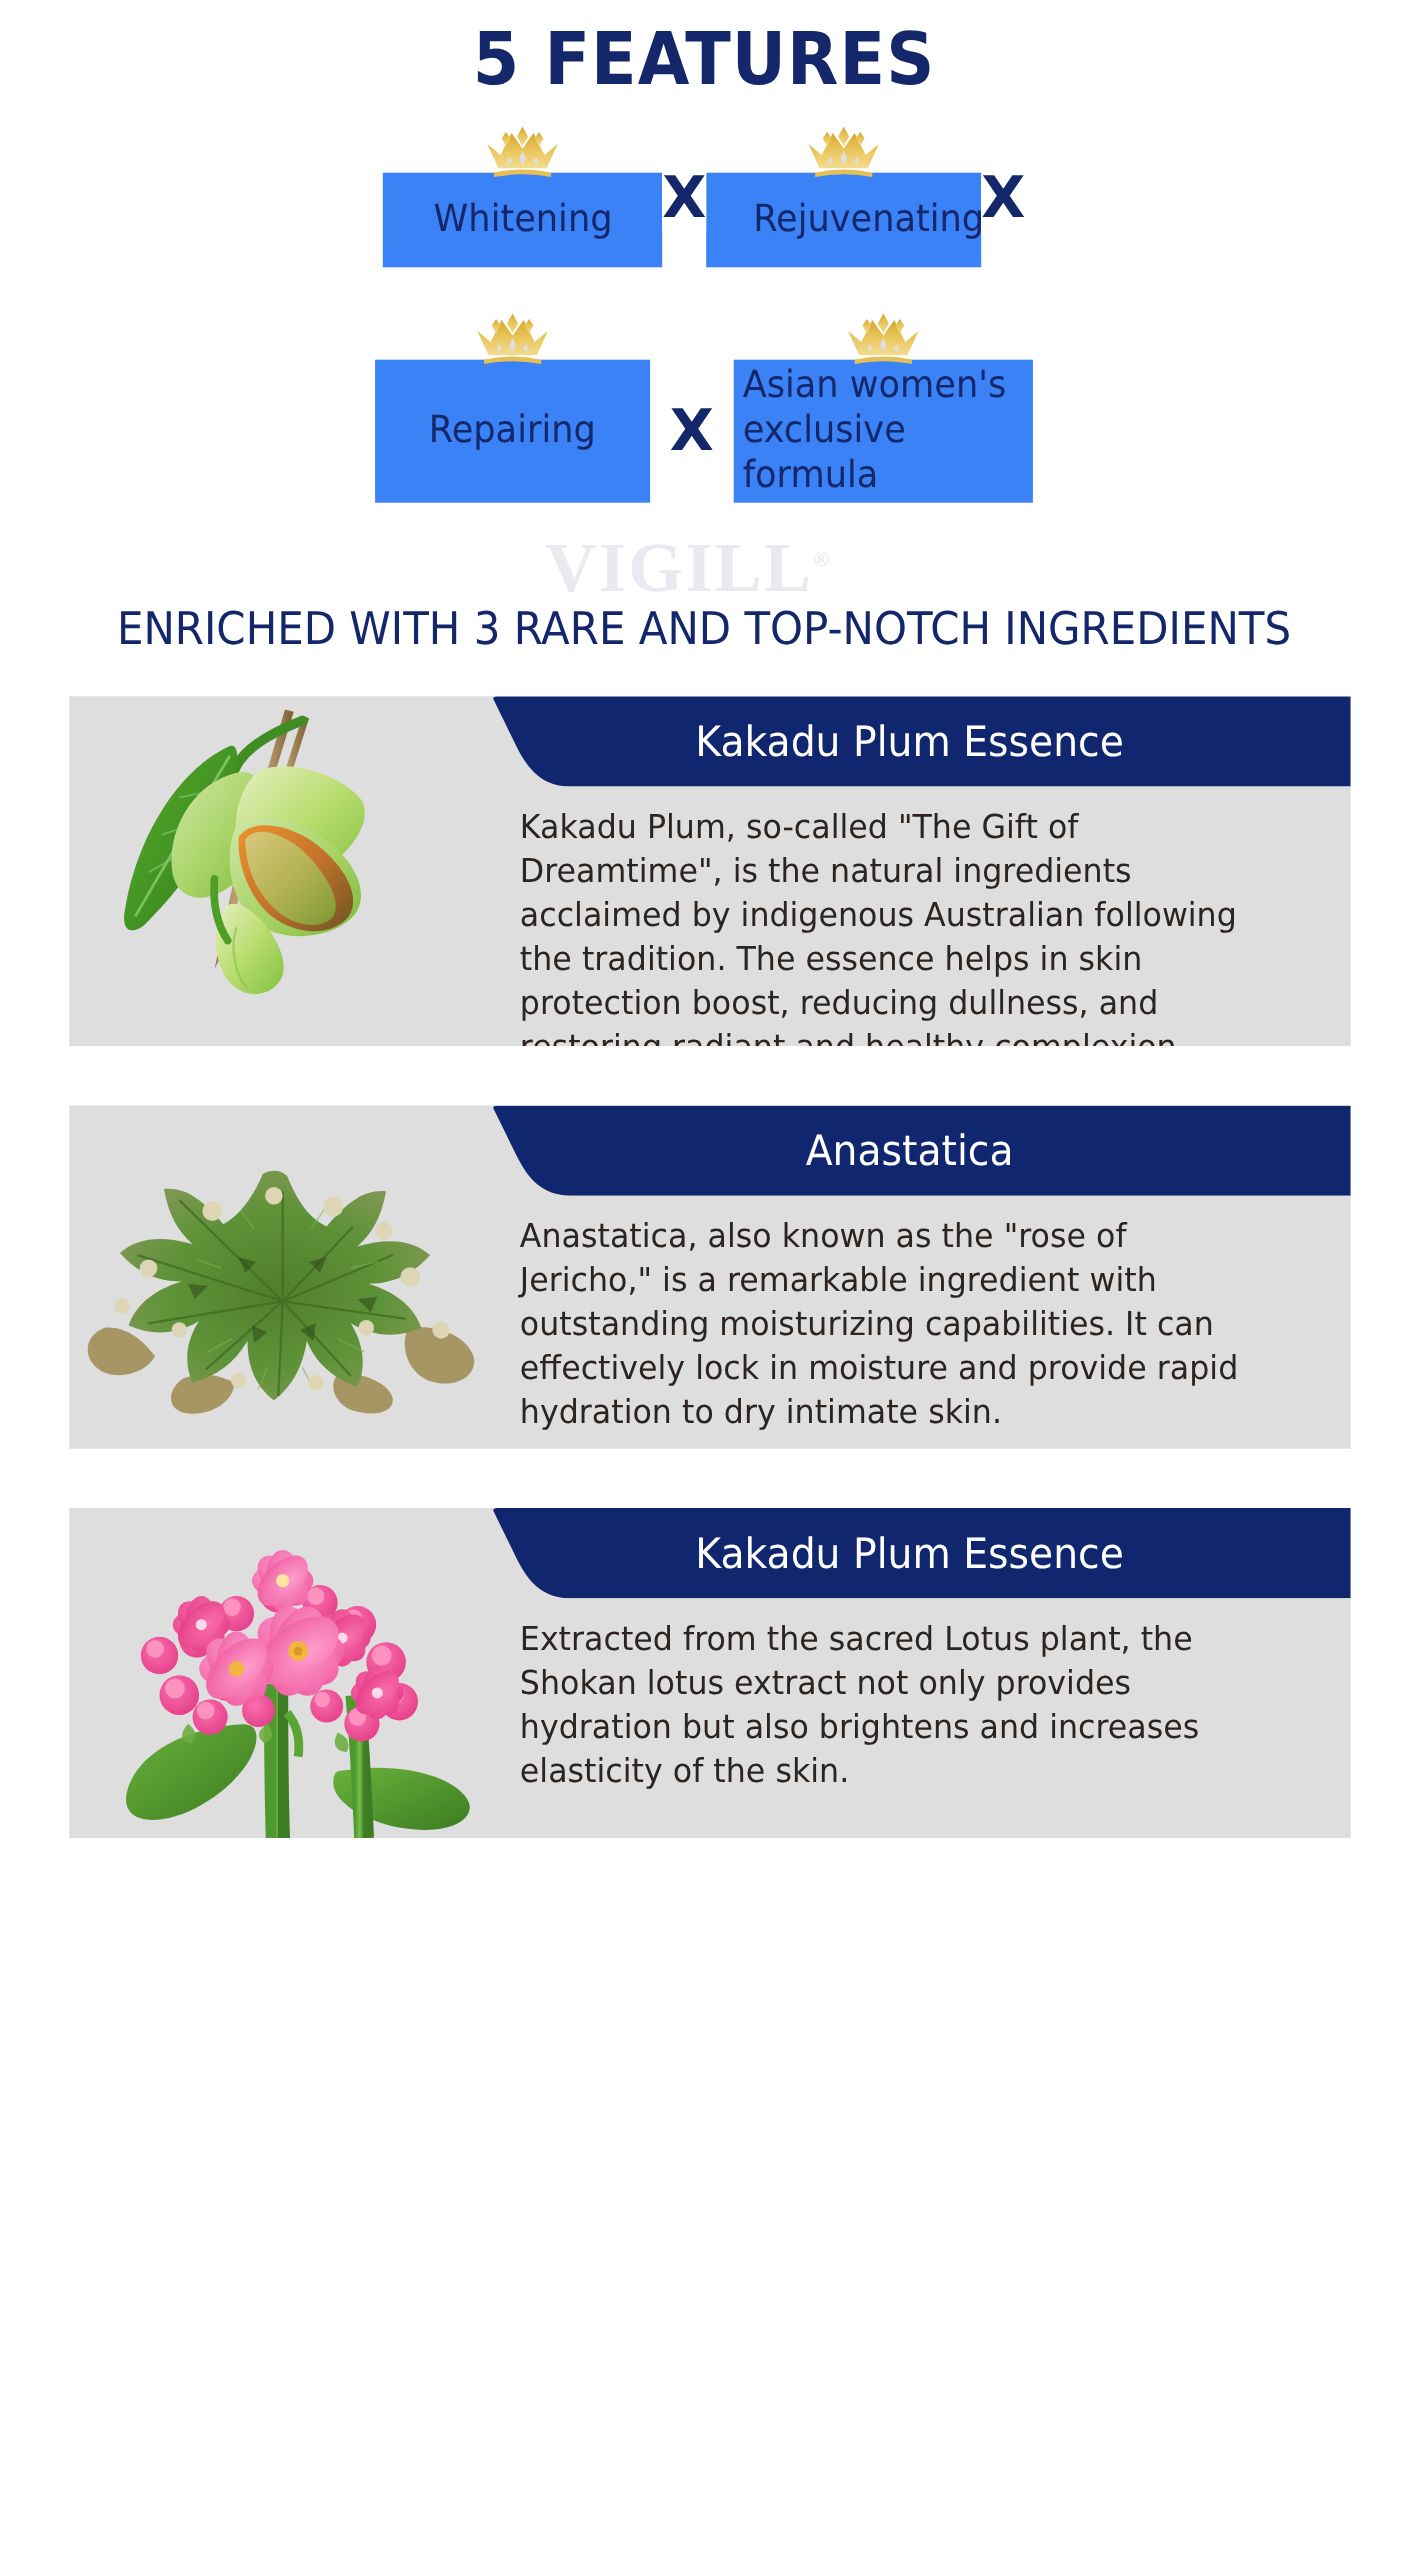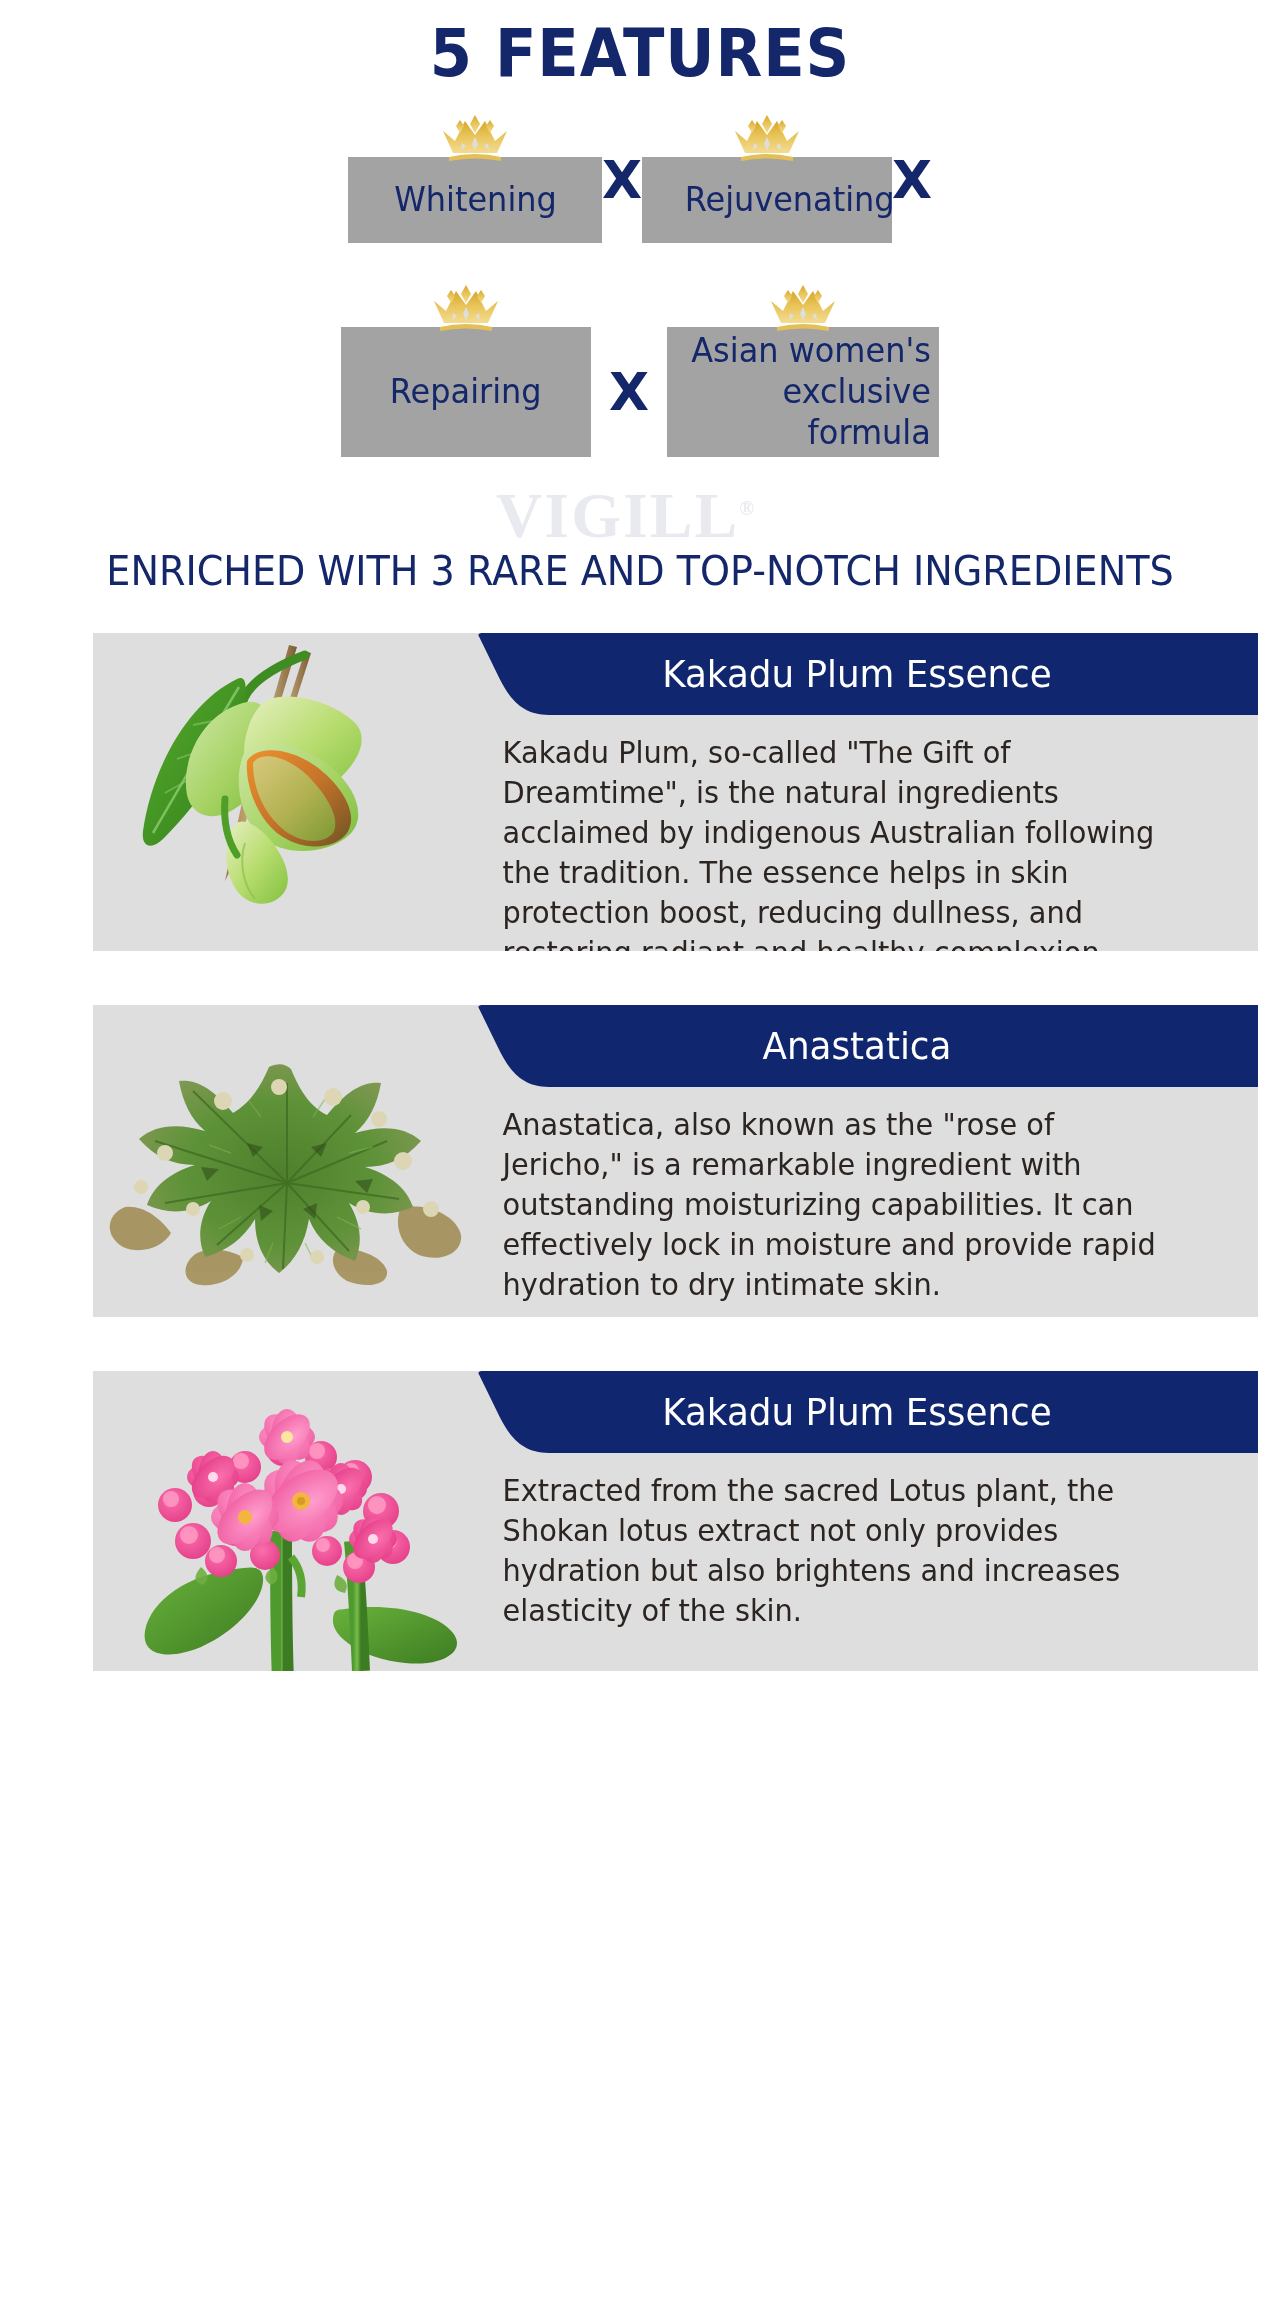--- a/index.html
+++ b/index.html
@@ -28,26 +28,26 @@
 
   .feature-row {
     display: flex;
     justify-content: center;
     align-items: stretch;
     position: relative;
   }
   .feature-row.row1 { gap: 0; }
 
   .fbox {
-    background: #a3a3a3;
+    background: #3b82f6;
     position: relative;
     display: flex;
     align-items: center;
     justify-content: center;
-    text-align: right;
+    text-align: left;
   }
   .fbox .flabel {
     color: #14276b;
     font-size: 34px;
     font-weight: 400;
     line-height: 1.2;
     font-family: "DejaVu Sans", sans-serif;
     transform: scaleX(0.94);
     white-space: pre-line;
   }
@@ -110,21 +110,21 @@
     color: #14276b;
     font-size: 41px;
     font-weight: 400;
     line-height: 1.28;
     margin-top: 88px;
     font-family: "DejaVu Sans", sans-serif;
     transform: scaleX(0.93);
   }
 
   
-  .cards { margin-top: 36px; padding-left: 30px; }
+  .cards { margin-top: 36px; }
   .card {
     position: relative;
     background: #dedede;
     margin: 0 auto 54px auto;
     width: 1165px;
     margin-left: 63px;
     display: flex;
     overflow: hidden;
   }
   .card-img {

